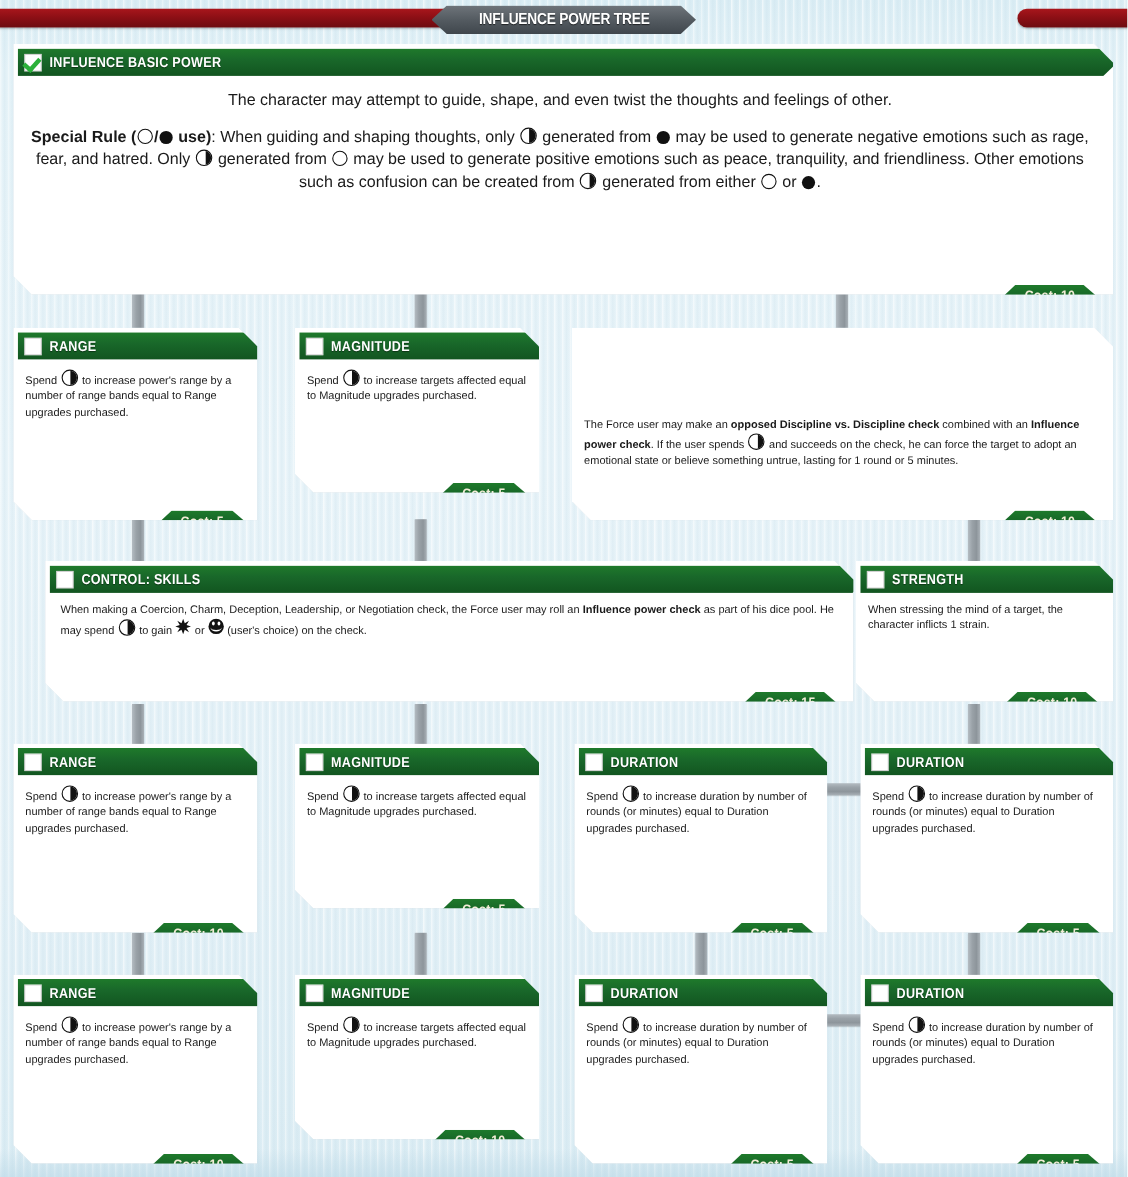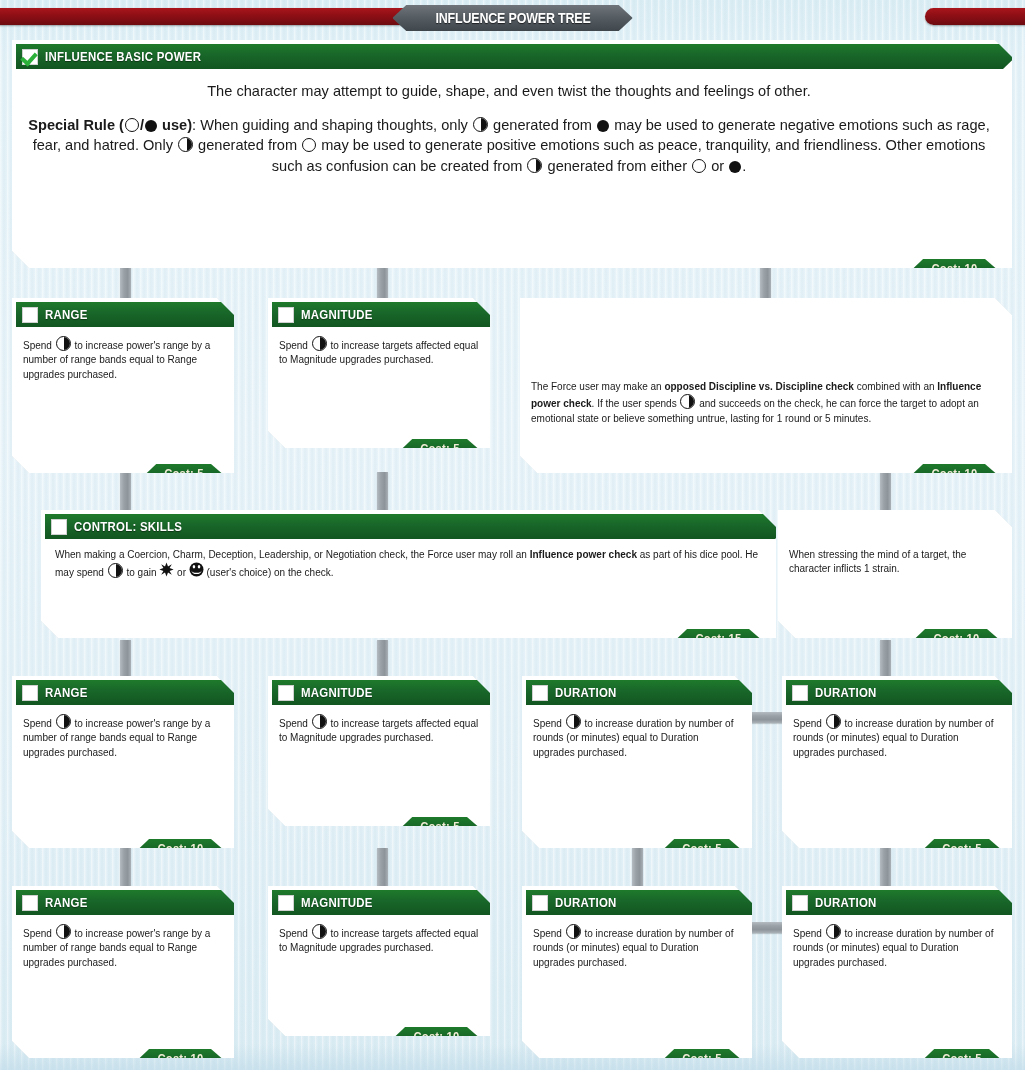--- a/index.html
+++ b/index.html
@@ -283,20 +283,24 @@
           </svg></span> (user's choice) on the check.
     </div>
     <div class="cost" style="right:16px; bottom:-10px;">
       <span>Cost: 15</span>
     </div>
   </div>
 
   <div class="node small" style="left:778px; top:510px; width:234px; height:128px;">
     <div class="node-bg-edge"></div>
       <div class="node-inner"></div>
+    <div class="node-head" style="width:215px;">
+      <span class="chk"></span>
+      <span class="htxt">STRENGTH</span>
+    </div>
     <div class="node-body">
       When stressing the mind of a target, the character inflicts 1 strain.
     </div>
     <div class="cost" style="right:14px; bottom:-10px;">
       <span>Cost: 10</span>
     </div>
   </div>
 
   <div class="node small" style="left:12px; top:676px; width:222px; height:172px;">
     <div class="node-bg-edge"></div>

